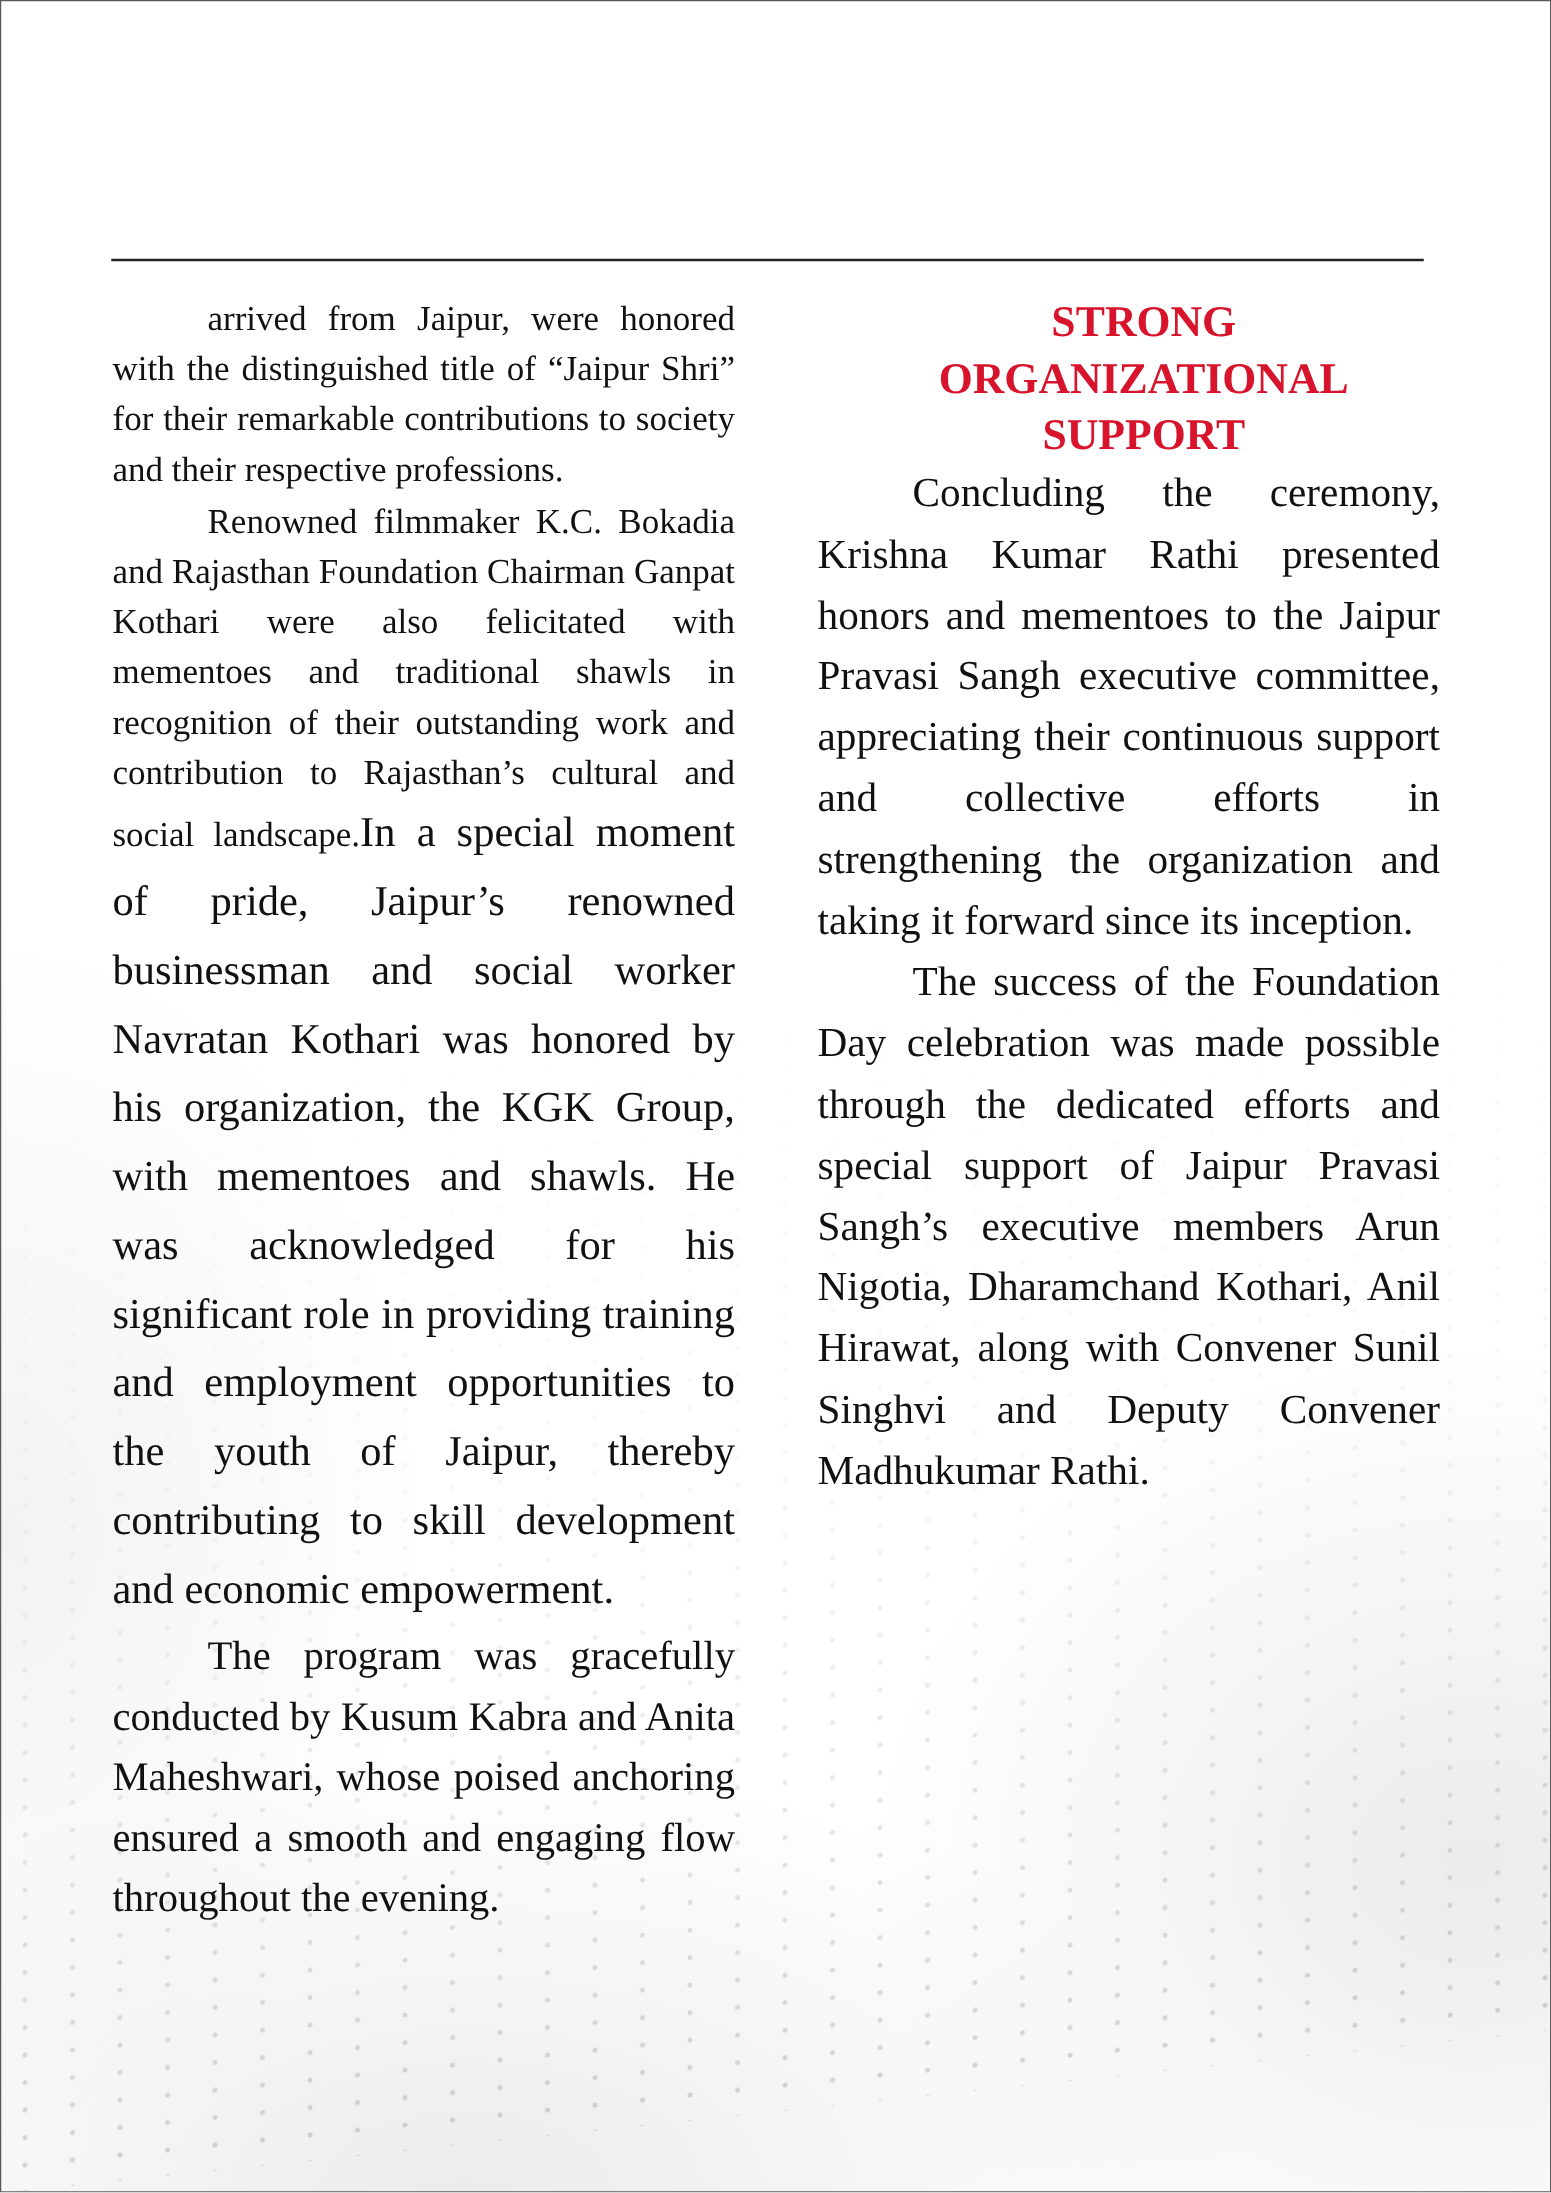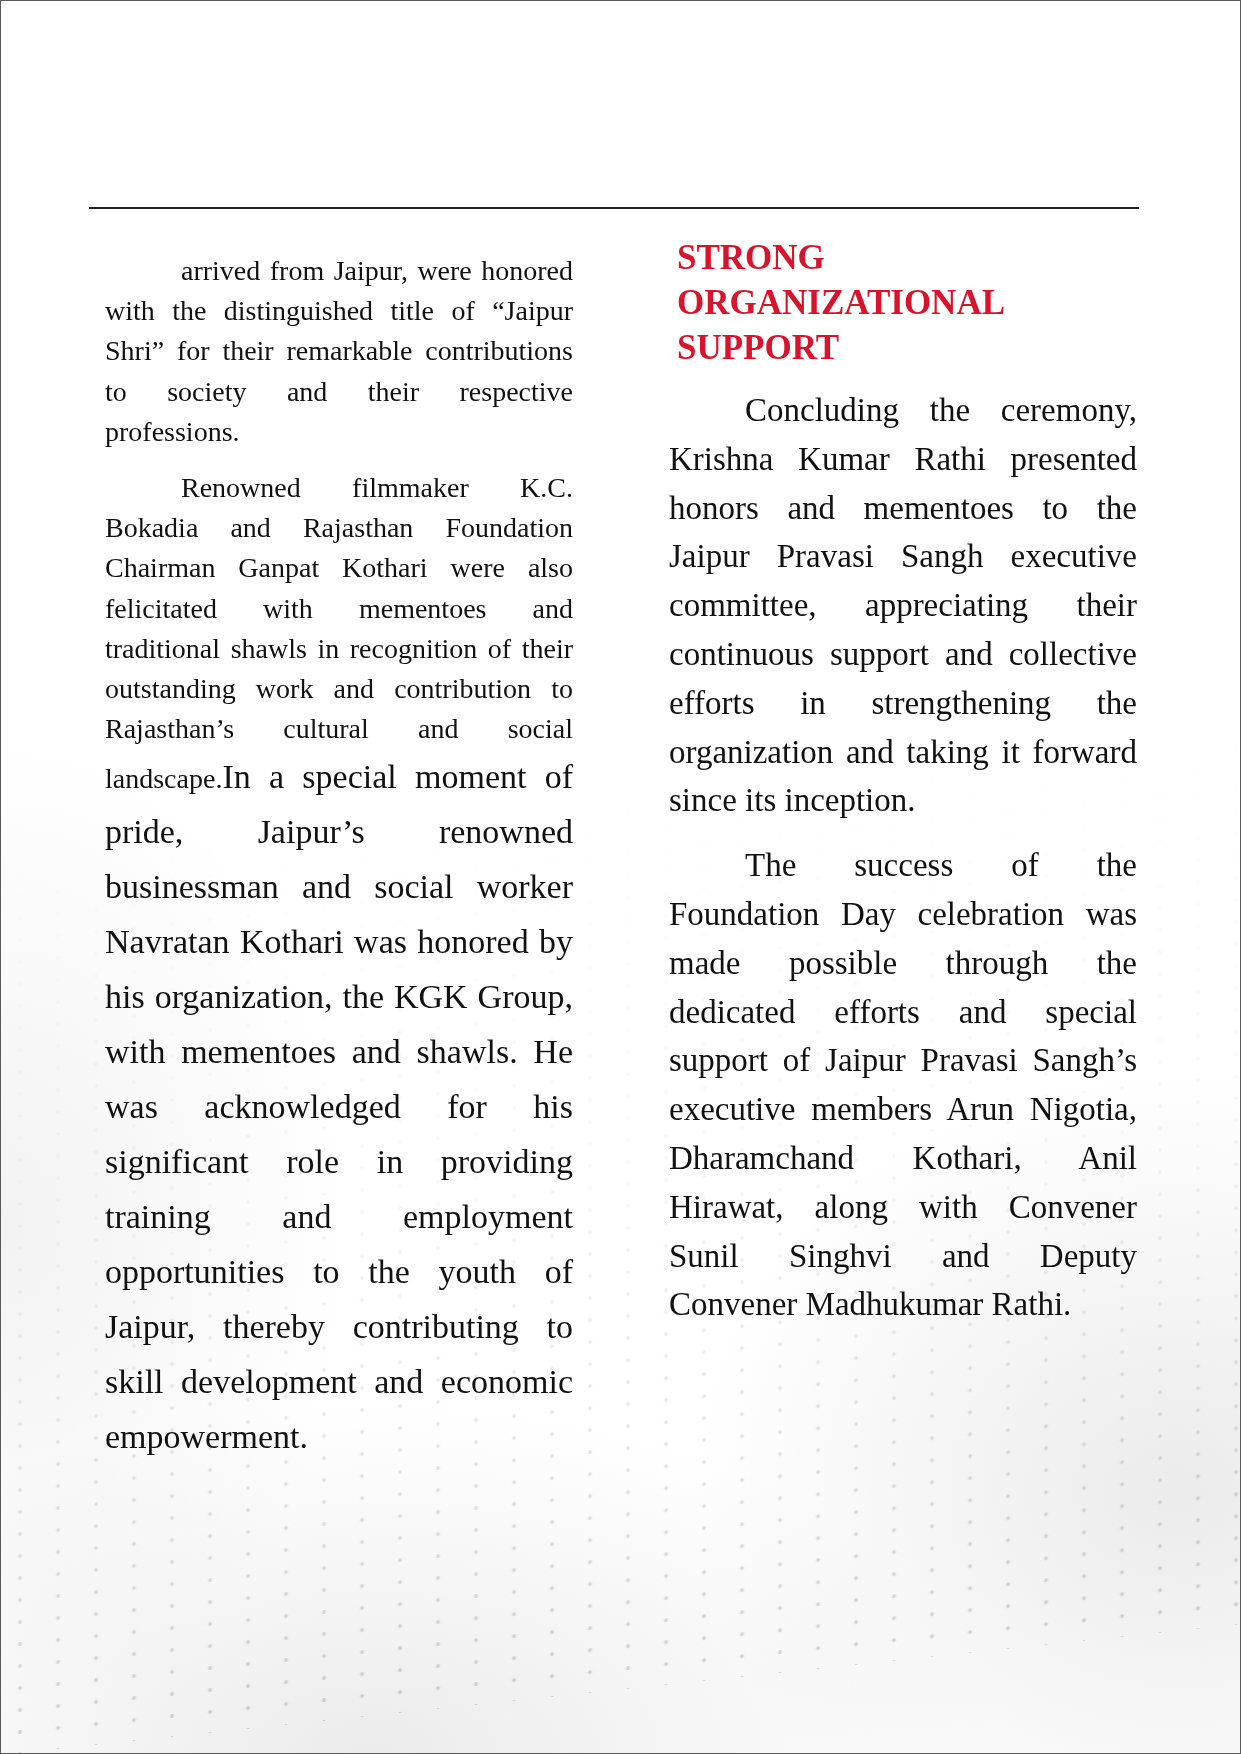--- a/index.html
+++ b/index.html
@@ -51,47 +51,48 @@
   }
   .mh-red { color: #d7142b; }
   .mh-blue { color: #1e3f85; }
   .divider {
     position: absolute; left: 88px; top: 206px; width: 1050px; height: 2px;
     background: #222222;
   }
   .col {
     position: absolute; text-align: justify; text-justify: inter-word;
   }
-  .col p { margin: 16px; }
+  .col p { margin: 1px; }
   .col-left { left: 88px; top: 234px; width: 500px; }
   .col-right { left: 652px; top: 234px; width 500px; width: 500px; }
   .indent { text-indent: 76px; }
   .l-p1 { font-size: 28px; line-height: 40.2px; }
   .l-p2 { font-size: 28px; line-height: 40.2px; margin-top: 0; }
   .l-p2b { font-size: 34px; line-height: 55px; }
   .l-p3 { font-size: 32.5px; line-height: 48.5px; margin-top: 2px !important; }
   .r-head {
-    color: #d7142b; font-weight: bold;
+    text-align: center; color: #d7142b; font-weight: bold;
     font-size: 35px; line-height: 45px; margin: 0 0 0 0;
     padding-left: 24px;
   }
   .r-body { font-size: 33px; line-height: 48.8px; }
 </style>
 </head>
 <body>
 
 <div class="page">
   <div class="texture"></div>
 
 
   <div class="divider"></div>
 
   <article class="col col-left">
     <p class="indent l-p1">arrived from Jaipur, were honored with the distinguished title of “Jaipur Shri” for their remarkable contributions to society and their respective professions.</p>
     <p class="indent l-p2"><span>Renowned filmmaker K.C. Bokadia and Rajasthan Foundation Chairman Ganpat Kothari were also felicitated with mementoes and traditional shawls in recognition of their outstanding work and contribution to Rajasthan’s cultural and social landscape.</span><span class="l-p2b">In a special moment of pride, Jaipur’s renowned businessman and social worker Navratan Kothari was honored by his organization, the KGK Group, with mementoes and shawls. He was acknowledged for his significant role in providing training and employment opportunities to the youth of Jaipur, thereby contributing to skill development and economic empowerment.</span></p>
+    <p class="indent l-p3">The program was gracefully conducted by Kusum Kabra and Anita Maheshwari, whose poised anchoring ensured a smooth and engaging flow throughout the evening.</p>
   </article>
 
   <article class="col col-right">
     <h2 class="r-head">STRONG ORGANIZATIONAL SUPPORT</h2>
     <p class="indent r-body">Concluding the ceremony, Krishna Kumar Rathi presented honors and mementoes to the Jaipur Pravasi Sangh executive committee, appreciating their continuous support and collective efforts in strengthening the organization and taking it forward since its inception.</p>
     <p class="indent r-body">The success of the Foundation Day celebration was made possible through the dedicated efforts and special support of Jaipur Pravasi Sangh’s executive members Arun Nigotia, Dharamchand Kothari, Anil Hirawat, along with Convener Sunil Singhvi and Deputy Convener Madhukumar Rathi.</p>
   </article>
 </div>
 
 </body></html>

